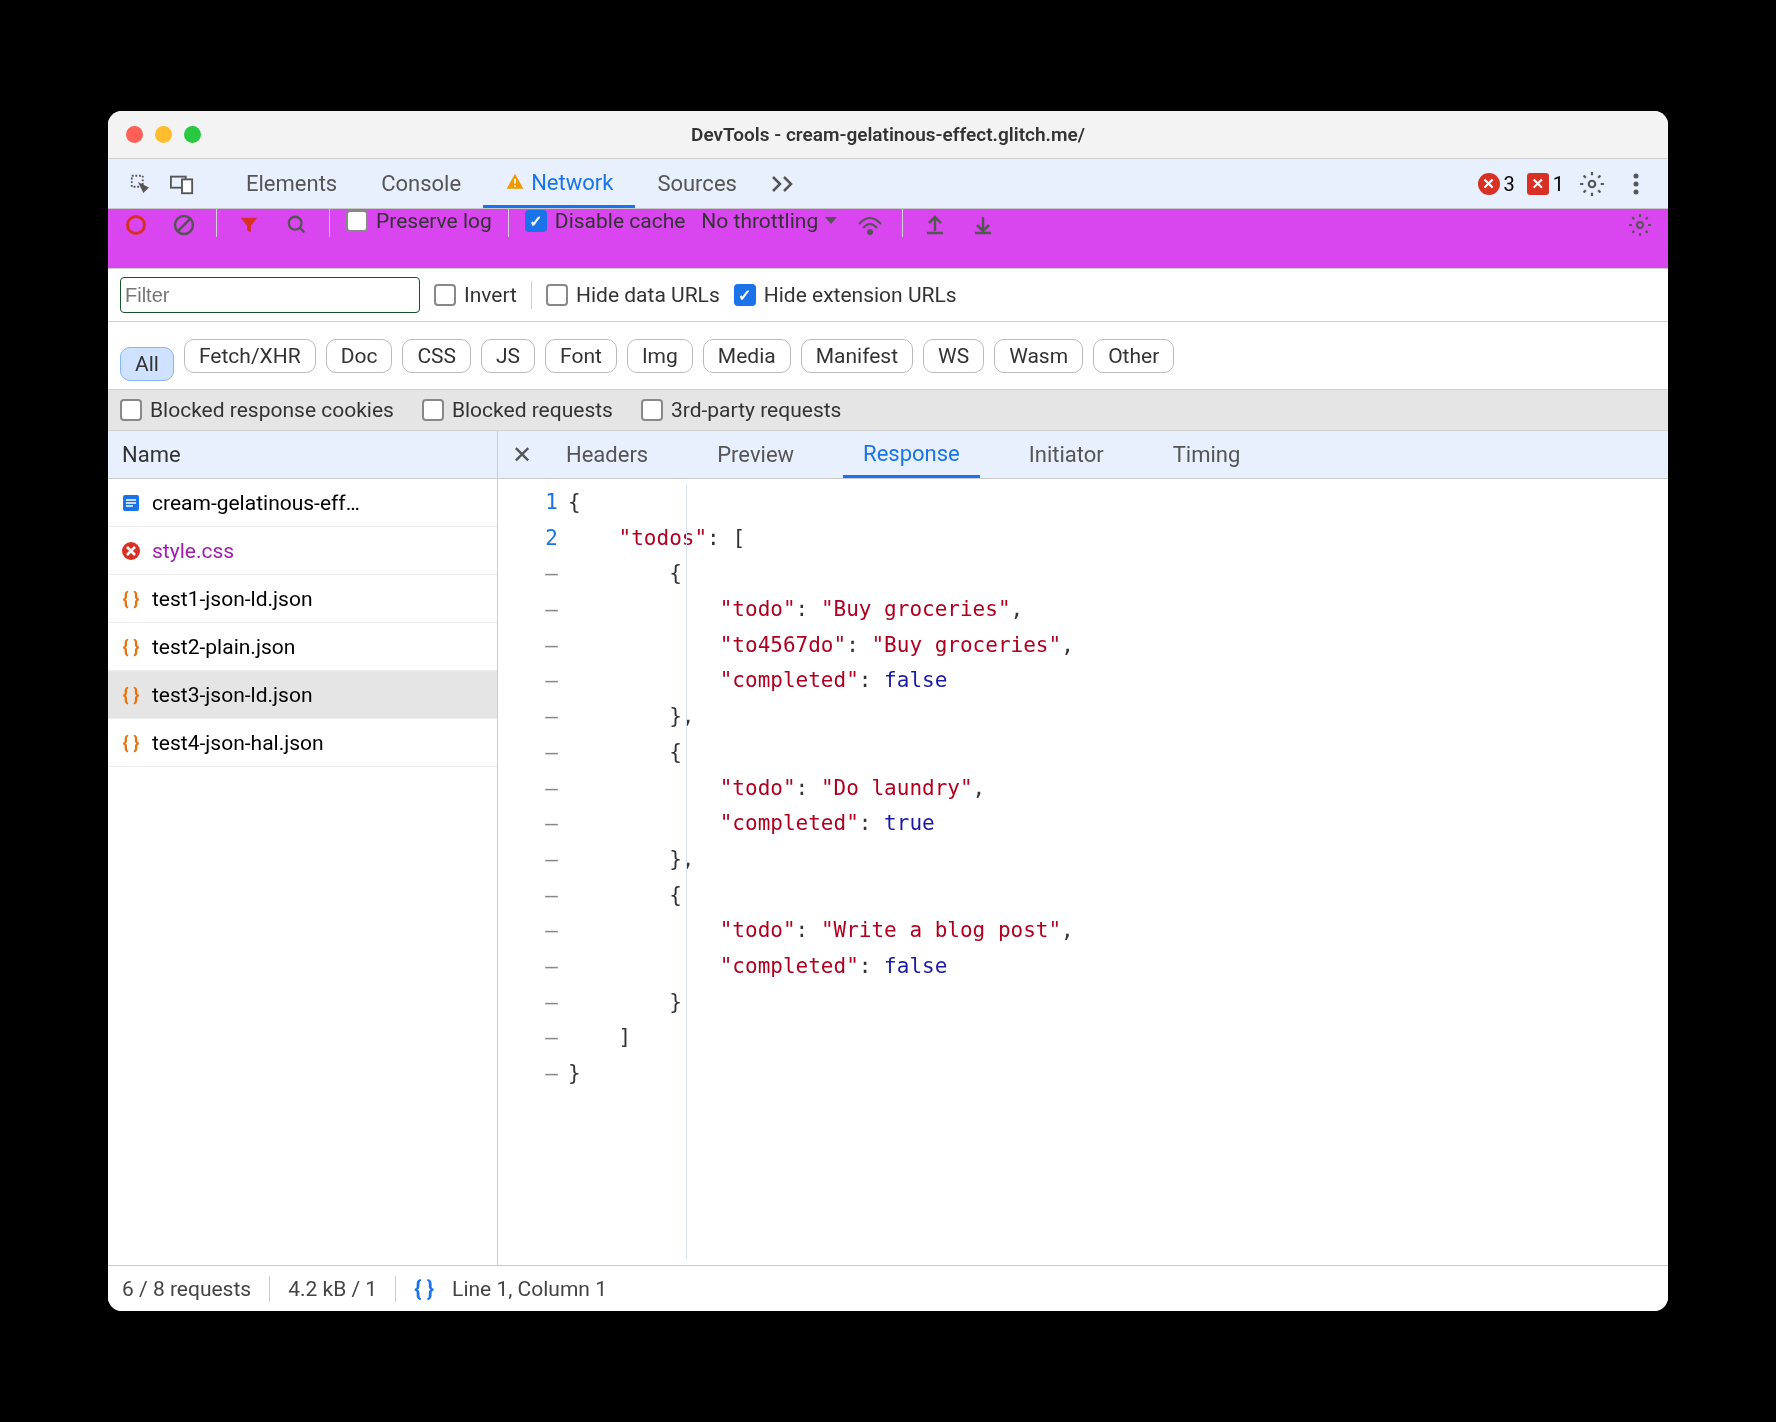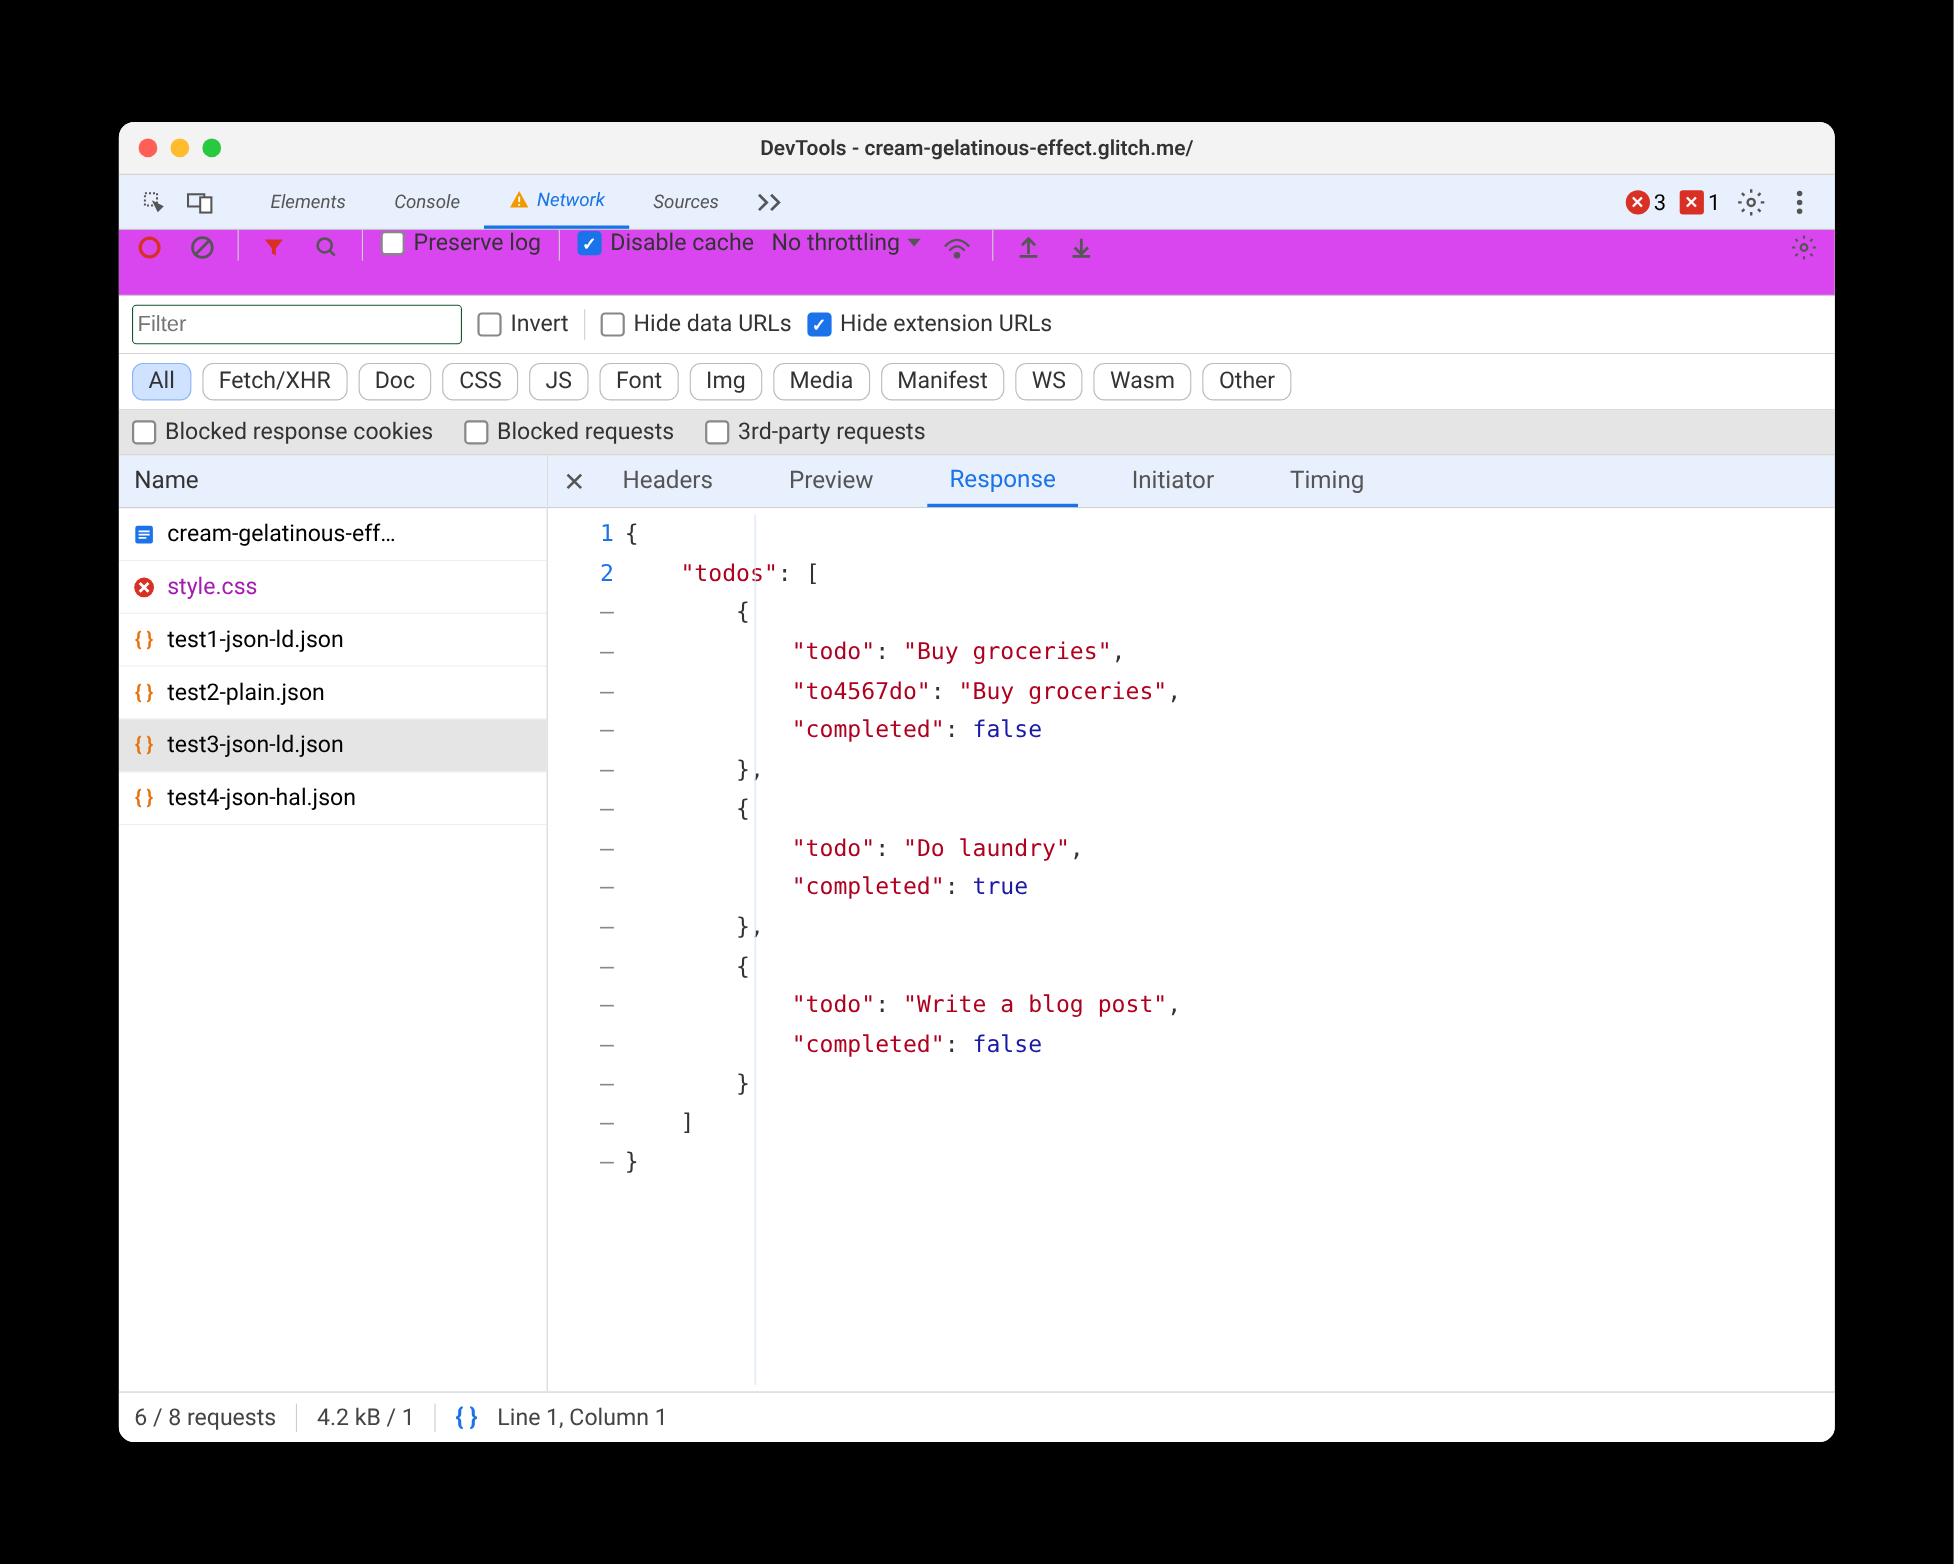--- a/index.html
+++ b/index.html
@@ -50,25 +50,24 @@
   display: flex;
   align-items: stretch;
   padding: 0 8px;
 }
 .topbar-left { display: flex; align-items: center; gap: 10px; padding: 0 8px; }
 .tabbar { display: flex; align-items: stretch; margin-left: 18px; }
 .tab {
   padding: 0 22px;
   display: flex;
   align-items: center;
-  font-size: 17px;
+  font-size: 22px;
   color: #555;
   cursor: pointer;
   gap: 6px;
-  font-style: italic;
 }
 .tab.active {
   color: #1a73e8;
   border-bottom: 3px solid #1a73e8;
 }
 .topbar-right { margin-left: auto; display: flex; align-items: center; gap: 12px; padding: 0 8px; }
 .error-badge, .issue-badge {
   display: flex; align-items: center; gap: 4px; font-size: 20px;
 }
 .error-circle { width: 22px; height: 22px; border-radius: 50%; background: #d93025; display: flex; align-items: center; justify-content: center; color:#fff; font-size:15px; font-weight:bold; }
@@ -122,21 +121,21 @@
 }
 .pill {
   padding: 4px 14px;
   border: 1px solid #bbb;
   border-radius: 10px;
   font-size: 21px;
   color: #333;
   cursor: pointer;
   background: #fff;
 }
-.pill.active { background: #cfe2ff; border-color: #8ab4f8; }
+.pill.active { background: #cfe2ff; border-color: #8ab4f8; margin-top: 17px; }
 .toolbar5 {
   background: #e5e5e5;
   border-bottom: 1px solid #d0d0d0;
   padding: 8px 12px;
   display: flex;
   align-items: center;
   gap: 28px;
   font-size: 21px;
   color: #333;
 }

